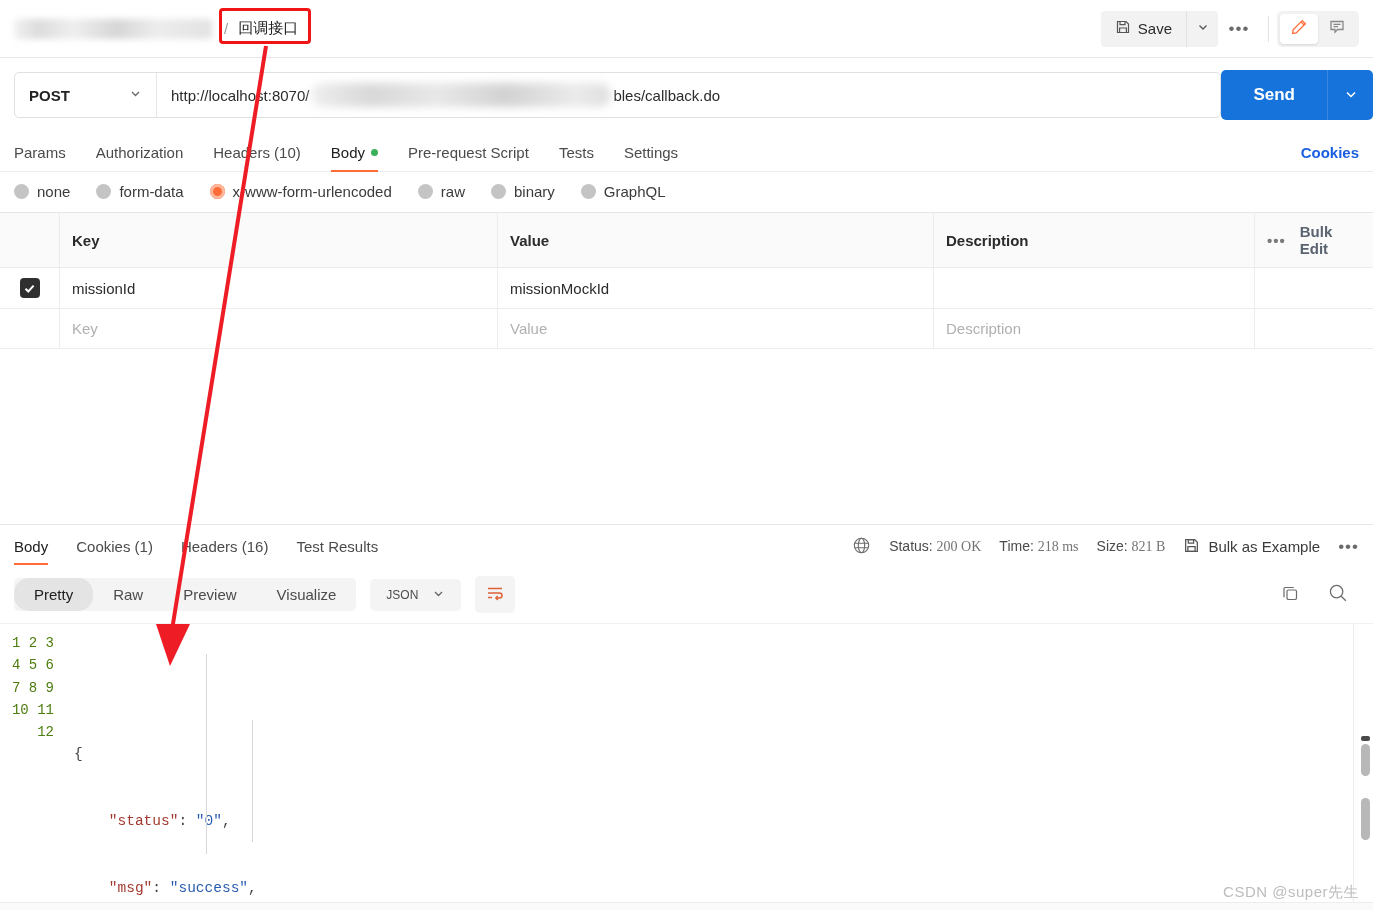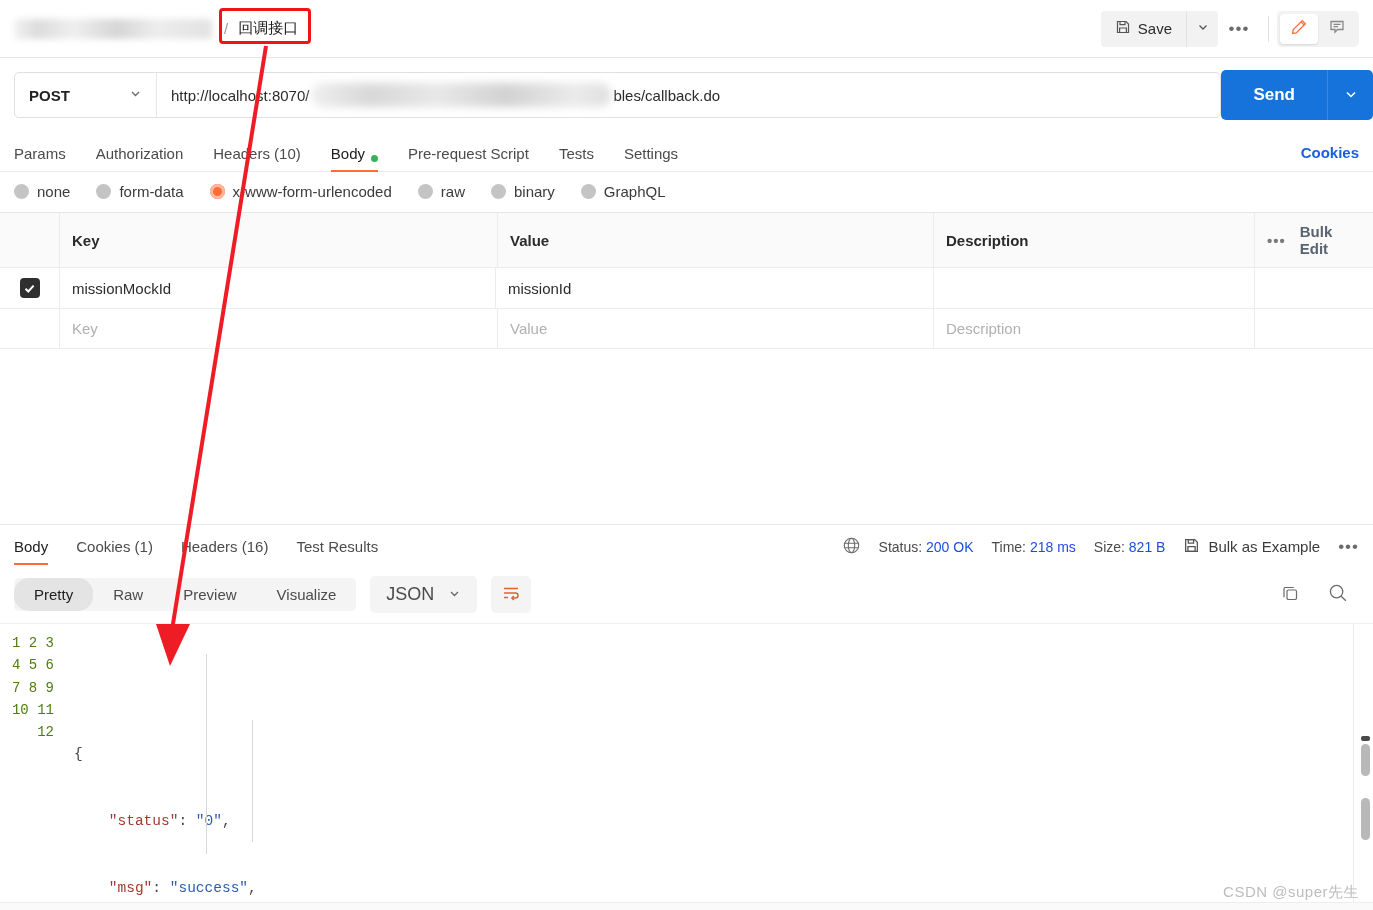--- a/index.html
+++ b/index.html
@@ -113,21 +113,21 @@
   }
 
   
   .reqtabs {
     display:flex; align-items:center; padding:0 14px;
     border-bottom:1px solid #ececec;
     height:40px; position:relative;
   }
   .rtab {
     font-size:15px; color:#4b4b4b; padding:0 0 10px 0; margin-right:30px;
-    cursor:pointer; position:relative; display:flex; align-items:flex-end; gap:6px;
+    cursor:pointer; position:relative; display:flex; align-items:center; gap:6px;
     height:40px; padding-top:12px;
   }
   .rtab.active { color:#212121; }
   .rtab.active::after {
     content:""; position:absolute; left:0; right:0; bottom:0;
     height:2px; background:#ff6c37;
   }
   .green-dot { width:7px; height:7px; border-radius:50%; background:#3ab05a; display:inline-block; }
   .cookies-link {
     margin-left:auto; color:#1a5fe0; font-size:15px; font-weight:bold; cursor:pointer;
@@ -182,37 +182,37 @@
     position:relative; height:44px; display:flex; align-items:center;
   }
   .resp-tab.active { color:#212121; }
   .resp-tab.active::after {
     content:""; position:absolute; left:0; right:0; bottom:4px;
     height:2px; background:#ff6c37;
   }
   .resp-meta { margin-left:auto; display:flex; align-items:center; gap:18px; }
   .meta-item { font-size:14px; color:#4b4b4b; white-space:nowrap; }
   .meta-item b { font-weight:normal; }
-  .meta-val { color:#1d4ed8; }
+  .meta-val { color:#737373;font-family:Liberation Serif, serif; }
   .save-example { display:flex; align-items:center; gap:8px; font-size:15px; color:#3b3b3b; cursor:pointer; }
   .meta-dots { color:#6b6b6b; font-size:17px; letter-spacing:1px; cursor:pointer; }
 
   
   .prettybar {
     display:flex; align-items:center; padding:8px 14px 10px 14px; gap:14px;
     position:relative;
   }
   .seg { display:flex; background:#f4f4f4; border-radius:5px; overflow:hidden; }
   .seg div {
     padding:8px 20px; font-size:15px; color:#4b4b4b; cursor:pointer;
   }
   .seg div.active { background:#e4e4e4; color:#212121;border-radius:15px; }
   .fmt-select {
     display:flex; align-items:center; gap:14px; background:#f4f4f4;
-    border-radius:5px; padding:8px 16px; font-size:18px; color:#4b4b4b; cursor:pointer;
+    border-radius:5px; padding:8px 16px; font-size:12px; color:#4b4b4b; cursor:pointer;
   }
   .wrap-btn {
     background:#f4f4f4; border-radius:5px; width:40px; height:37px;
     display:flex; align-items:center; justify-content:center; cursor:pointer;
   }
   .pretty-right { margin-left:auto; display:flex; align-items:center; gap:26px; padding-right:10px; }
 
   
   .codewrap { position:relative; display:flex; border-top:1px solid #f0f0f0; height:282px; }
   .gutter {
@@ -408,22 +408,22 @@
   </div>
 
   <div class="kvrow">
     <div class="cell c-check">
       <span class="cbox">
         <svg width="13" height="13" viewBox="0 0 13 13" fill="none" stroke="#fff" stroke-width="2">
             <path d="M2.5 6.8l2.8 2.7L10.6 3.6"></path>
           </svg>
       </span>
     </div>
+    <div class="cell c-key">missionId</div>
     <div class="cell c-val">missionMockId</div>
-    <div class="cell c-key">missionId</div>
     <div class="cell c-desc"></div>
     <div class="cell c-bulk"></div>
   </div>
 
   <div class="kvrow">
     <div class="cell c-check"></div>
     <div class="cell c-key ph">Key</div>
     <div class="cell c-val ph">Value</div>
     <div class="cell c-desc ph">Description</div>
     <div class="cell c-bulk"></div>

